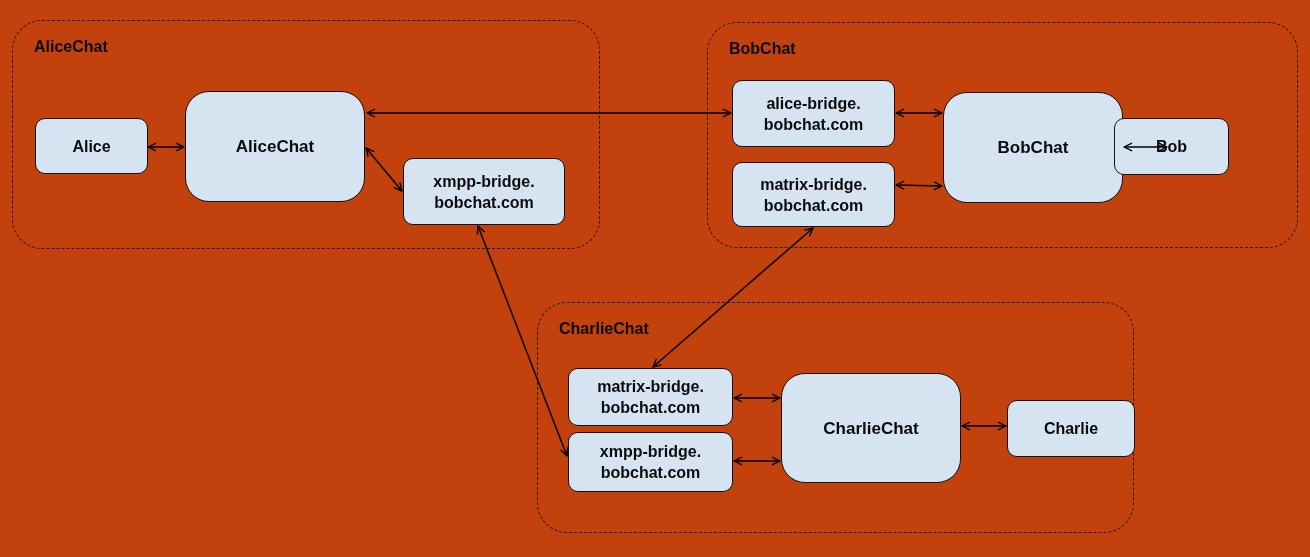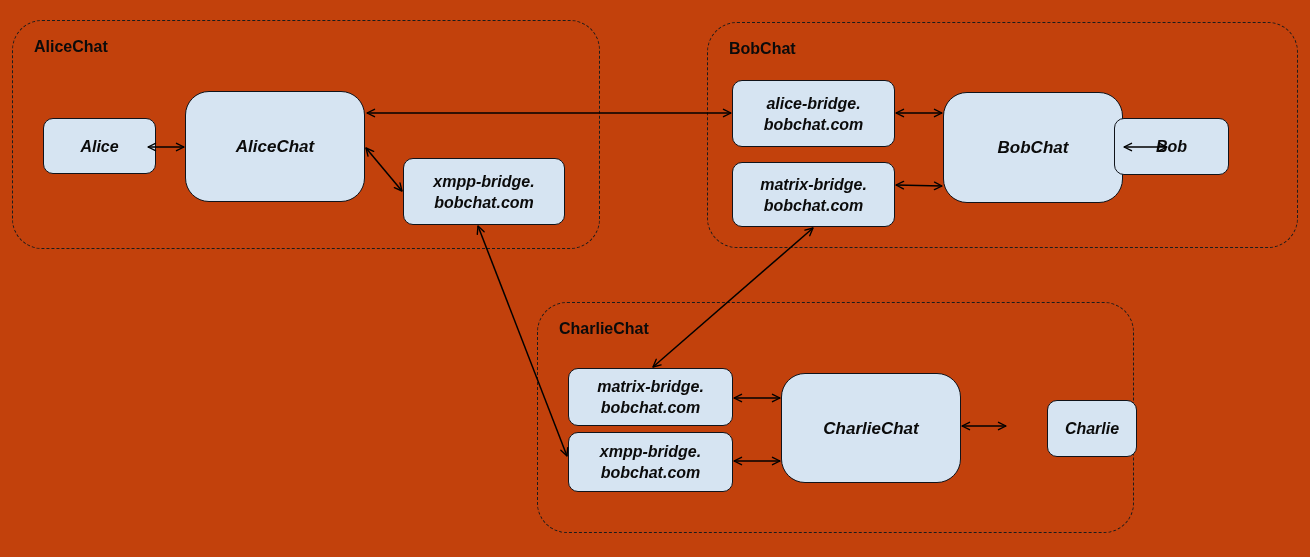--- a/index.html
+++ b/index.html
@@ -40,21 +40,20 @@
     color:#0b0b0b;
     line-height:21px;
     z-index:2;
   }
   .node.big{
     border-radius:24px;
     font-size:17px;
   }
   .node .label{
     white-space:pre-line;
-    font-style:italic;
   }
   svg.edges{
     position:absolute;
     left:0;top:0;
     width:1310px;height:557px;
     z-index:3;
     pointer-events:none;
   }
 </style>
 </head>
@@ -65,21 +64,21 @@
   <div class="group" style="left: 12px; top: 20px; width: 588px; height: 229px;">
     <span class="group-label">AliceChat</span>
   </div>
   <div class="group" style="left: 707px; top: 22px; width: 591px; height: 226px;">
     <span class="group-label">BobChat</span>
   </div>
   <div class="group" style="left: 537px; top: 302px; width: 597px; height: 231px;">
     <span class="group-label">CharlieChat</span>
   </div>
 
-  <div class="node" style="left: 35px; top: 118px; width: 113px; height: 56px; margin-left: 8px;">
+  <div class="node" style="left: 35px; top: 118px; width: 113px; height: 56px;">
     <span class="label">Alice</span>
   </div>
   <div class="node big" style="left: 185px; top: 91px; width: 180px; height: 111px;">
     <span class="label">AliceChat</span>
   </div>
   <div class="node" style="left: 403px; top: 158px; width: 162px; height: 67px;">
     <span class="label">xmpp-bridge.
 bobchat.com</span>
   </div>
   <div class="node" style="left: 732px; top: 80px; width: 163px; height: 67px;">
@@ -100,21 +99,21 @@
     <span class="label">matrix-bridge.
 bobchat.com</span>
   </div>
   <div class="node" style="left: 568px; top: 432px; width: 165px; height: 60px;">
     <span class="label">xmpp-bridge.
 bobchat.com</span>
   </div>
   <div class="node big" style="left: 781px; top: 373px; width: 180px; height: 110px;">
     <span class="label">CharlieChat</span>
   </div>
-  <div class="node" style="left: 1047px; top: 400px; width: 90px; height: 57px;">
+  <div class="node" style="left: 1007px; top: 400px; width: 128px; height: 57px;">
     <span class="label">Charlie</span>
   </div>
 
   <svg class="edges" viewBox="0 0 1310 557" xmlns="http://www.w3.org/2000/svg">
     <defs>
       <marker id="ah" viewBox="0 0 12 12" refX="10.2" refY="6" markerWidth="11" markerHeight="11" markerUnits="userSpaceOnUse" orient="auto-start-reverse">
         <path d="M2,2 L10.2,6 L2,10" fill="none" stroke="#000000" stroke-width="1.5" stroke-linecap="round" stroke-linejoin="round"></path>
       </marker>
     </defs>
   <line x1="148" y1="147" x2="184" y2="147" stroke="#000000" stroke-width="1.5" marker-end="url(#ah)" marker-start="url(#ah)"></line>

